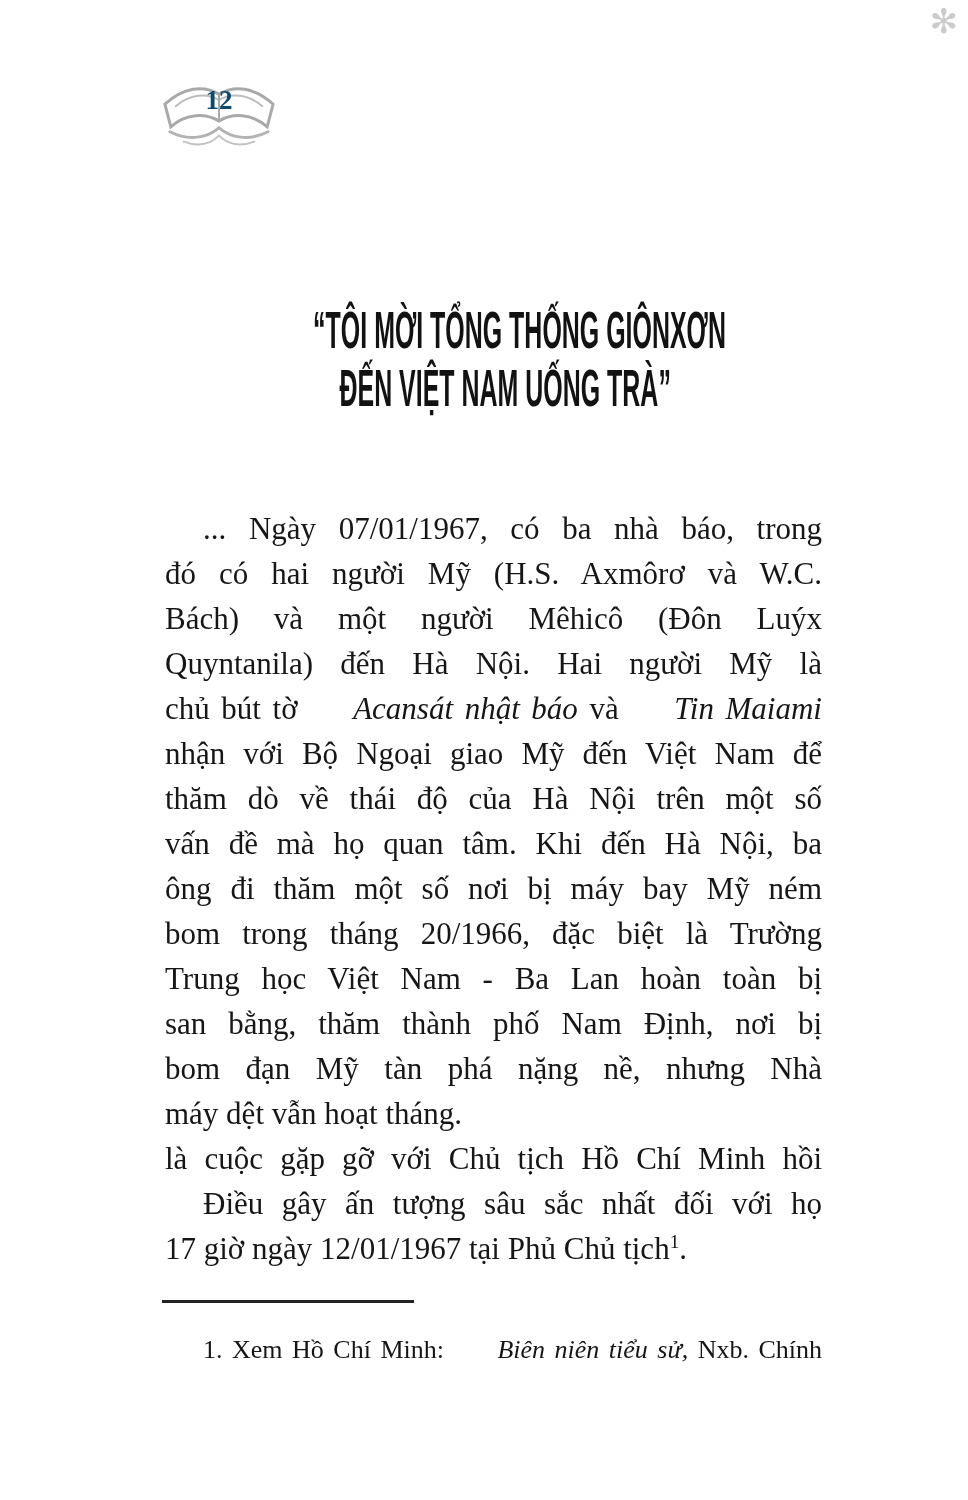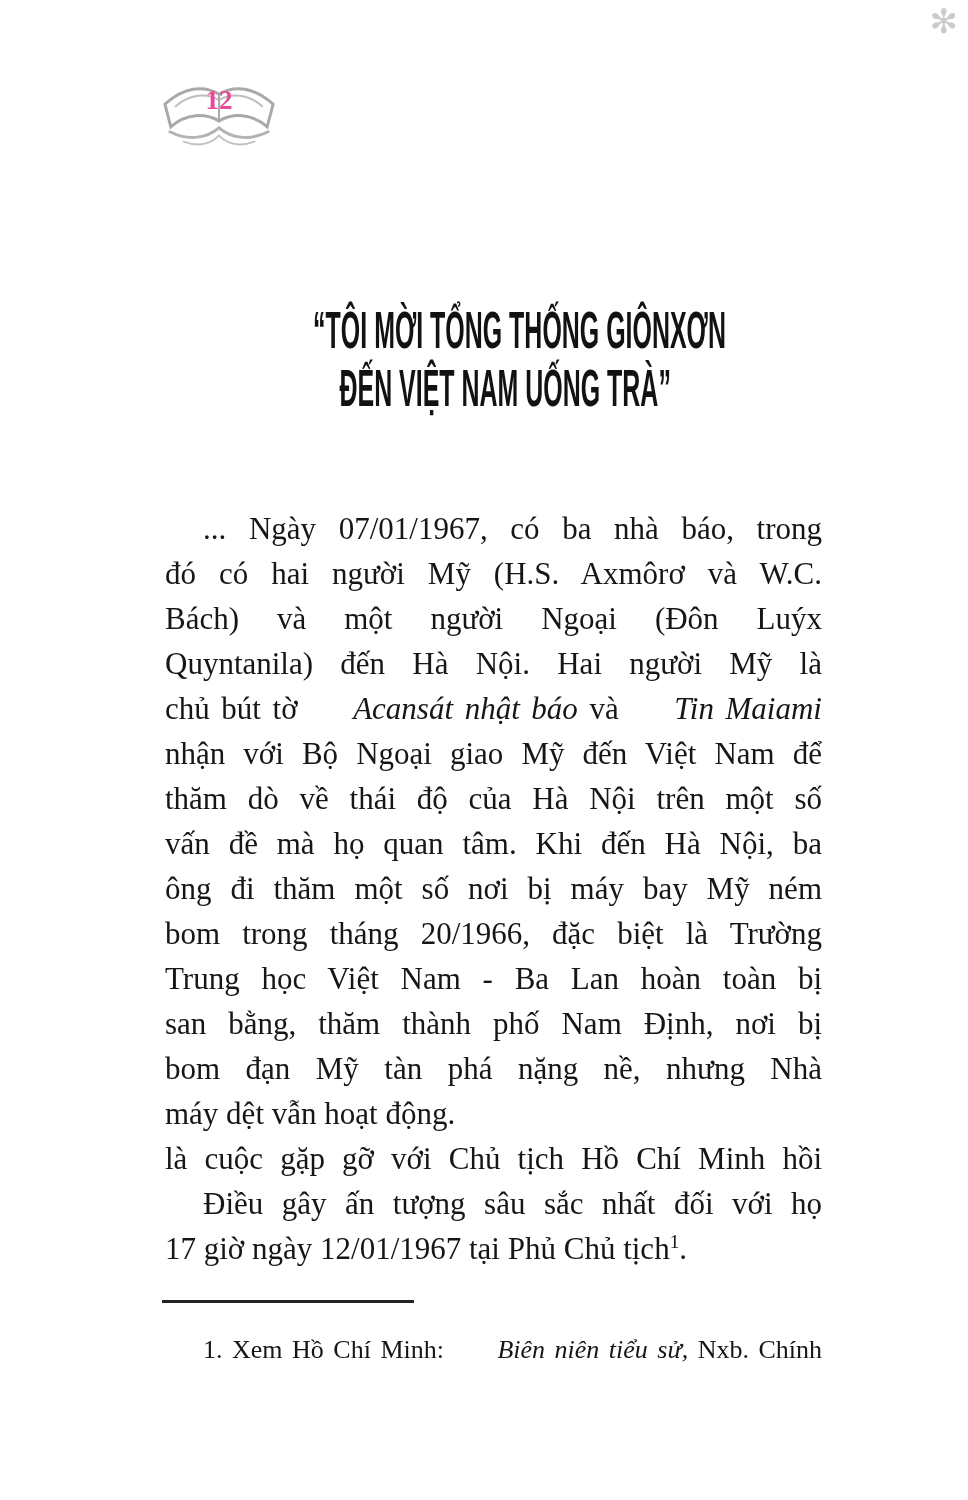--- a/index.html
+++ b/index.html
@@ -7,21 +7,21 @@
     position:relative; width:968px; height:1500px; margin:0 auto;
     background:#ffffff; overflow:hidden;
     font-family:"Liberation Serif", serif; color:#161616;
   }
 
   
   .emblem { position:absolute; left:160px; top:82px; width:118px; height:66px; }
   .emblem svg { position:absolute; left:0; top:0; width:100%; height:100%; }
   .page-num {
     position:absolute; left:0; right:0; top:5px; text-align:center;
-    font-weight:bold; font-size:27px; line-height:1; color:#ec4899;
+    font-weight:bold; font-size:27px; line-height:1; color:#0c4a6e;
   }
 
   
   .corner-icon {
     position:absolute; right:10px; top:4px; font-size:34px; line-height:1;
     font-family:"DejaVu Sans", sans-serif;
   }
 
   
   .title { position:absolute; left:148px; top:302px; width:688px; margin:0; text-align:right; }
@@ -68,32 +68,32 @@
   <div class="corner-icon" style="color:#cbcbcb;">✻</div>
 
   <h1 class="title">
     <span class="title-line">“TÔI MỜI TỔNG THỐNG GIÔNXƠN</span>
     <span class="title-line">ĐẾN VIỆT NAM UỐNG TRÀ”</span>
   </h1>
 
   <div class="body-text" id="body-lines">
       <div class="line j ind"><span>... Ngày 07/01/1967, có ba nhà báo, trong</span></div>
       <div class="line j"><span>đó có hai người Mỹ (H.S. Axmôrơ và W.C.</span></div>
-      <div class="line j"><span>Bách) và một người Ngoại (Đôn Luýx</span></div>
+      <div class="line j"><span>Bách) và một người Mêhicô (Đôn Luýx</span></div>
       <div class="line j"><span>Quyntanila) đến Hà Nội. Hai người Mỹ là</span></div>
       <div class="line j"><span>chủ bút tờ </span><span class="it">Acansát nhật báo</span><span> và </span><span class="it">Tin Maiami</span></div>
       <div class="line j"><span>nhận với Bộ Ngoại giao Mỹ đến Việt Nam để</span></div>
       <div class="line j"><span>thăm dò về thái độ của Hà Nội trên một số</span></div>
       <div class="line j"><span>vấn đề mà họ quan tâm. Khi đến Hà Nội, ba</span></div>
       <div class="line j"><span>ông đi thăm một số nơi bị máy bay Mỹ ném</span></div>
       <div class="line j"><span>bom trong tháng 20/1966, đặc biệt là Trường</span></div>
       <div class="line j"><span>Trung học Việt Nam - Ba Lan hoàn toàn bị</span></div>
       <div class="line j"><span>san bằng, thăm thành phố Nam Định, nơi bị</span></div>
       <div class="line j"><span>bom đạn Mỹ tàn phá nặng nề, nhưng Nhà</span></div>
-      <div class="line"><span>máy dệt vẫn hoạt động.</span></div>
+      <div class="line"><span>máy dệt vẫn hoạt tháng.</span></div>
       <div class="line j"><span>là cuộc gặp gỡ với Chủ tịch Hồ Chí Minh hồi</span></div>
       <div class="line j ind"><span>Điều gây ấn tượng sâu sắc nhất đối với họ</span></div>
       <div class="line"><span>17 giờ ngày 12/01/1967 tại Phủ Chủ tịch</span><span class="sup">1</span><span>.</span></div>
     </div>
 
   <div class="sep"></div>
 
   <div class="footnote" id="footnote-lines">
       <div class="line j ind"><span>1. Xem Hồ Chí Minh: </span><span class="it">Biên niên tiểu sử,</span><span> Nxb. Chính</span></div>
     </div>

